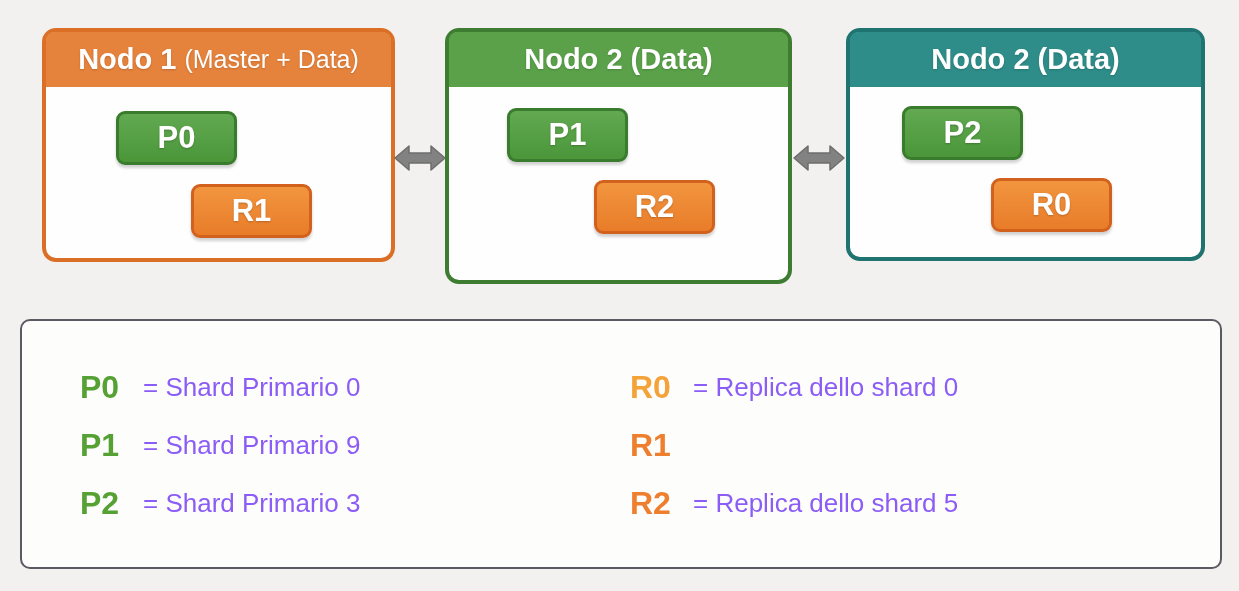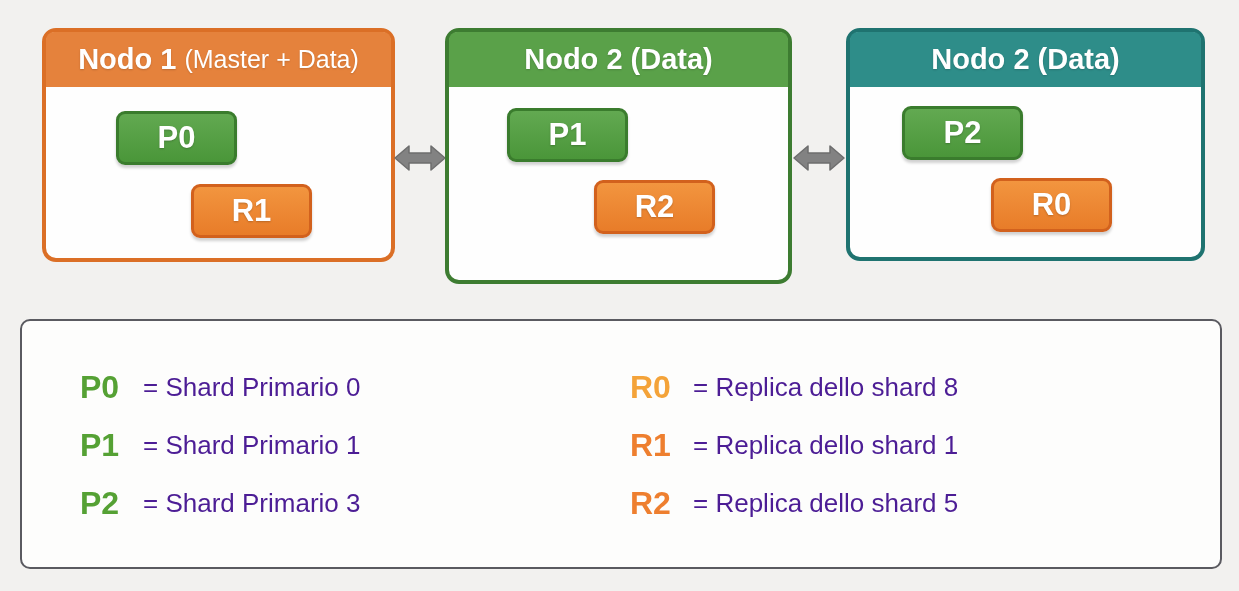--- a/index.html
+++ b/index.html
@@ -72,21 +72,21 @@
     box-sizing: border-box;
   }
   .legend-col { position: absolute; top: 37px; }
   .legend-col-left  { left: 58px;  }
   .legend-col-right { left: 608px; }
   .legend-row { height: 58px; display: flex; align-items: center; gap: 13px; }
   .legend-key { font-size: 32px; font-weight: bold; min-width: 50px; }
   .key-p  { color: #55a134; }
   .key-r0 { color: #f4a339; }
   .key-r  { color: #ee7f2f; }
-  .legend-text { font-size: 26px; color: #4c1d95; }
+  .legend-text { font-size: 26px; color: #8b5cf6; }
 </style>
 </head>
 <body>
 
 <div>
 
   <div class="node-card card-1">
     <div class="node-header">
       <span class="node-title">Nodo 1</span>
       <span class="node-subtitle">(Master + Data)</span>
@@ -134,35 +134,34 @@
   </div>
 
   <div class="legend-panel">
     <div class="legend-col legend-col-left">
       <div class="legend-row">
         <span class="legend-key key-p">P0</span>
         <span class="legend-text">= Shard Primario 0</span>
       </div>
       <div class="legend-row">
         <span class="legend-key key-p">P1</span>
-        <span class="legend-text">= Shard Primario 1</span>
+        <span class="legend-text">= Shard Primario 9</span>
       </div>
       <div class="legend-row">
         <span class="legend-key key-p">P2</span>
         <span class="legend-text">= Shard Primario 3</span>
       </div>
     </div>
     <div class="legend-col legend-col-right">
       <div class="legend-row">
         <span class="legend-key key-r0">R0</span>
-        <span class="legend-text">= Replica dello shard 8</span>
+        <span class="legend-text">= Replica dello shard 0</span>
       </div>
       <div class="legend-row">
         <span class="legend-key key-r">R1</span>
-        <span class="legend-text">= Replica dello shard 1</span>
       </div>
       <div class="legend-row">
         <span class="legend-key key-r">R2</span>
         <span class="legend-text">= Replica dello shard 5</span>
       </div>
     </div>
   </div>
 
 </div>
 

